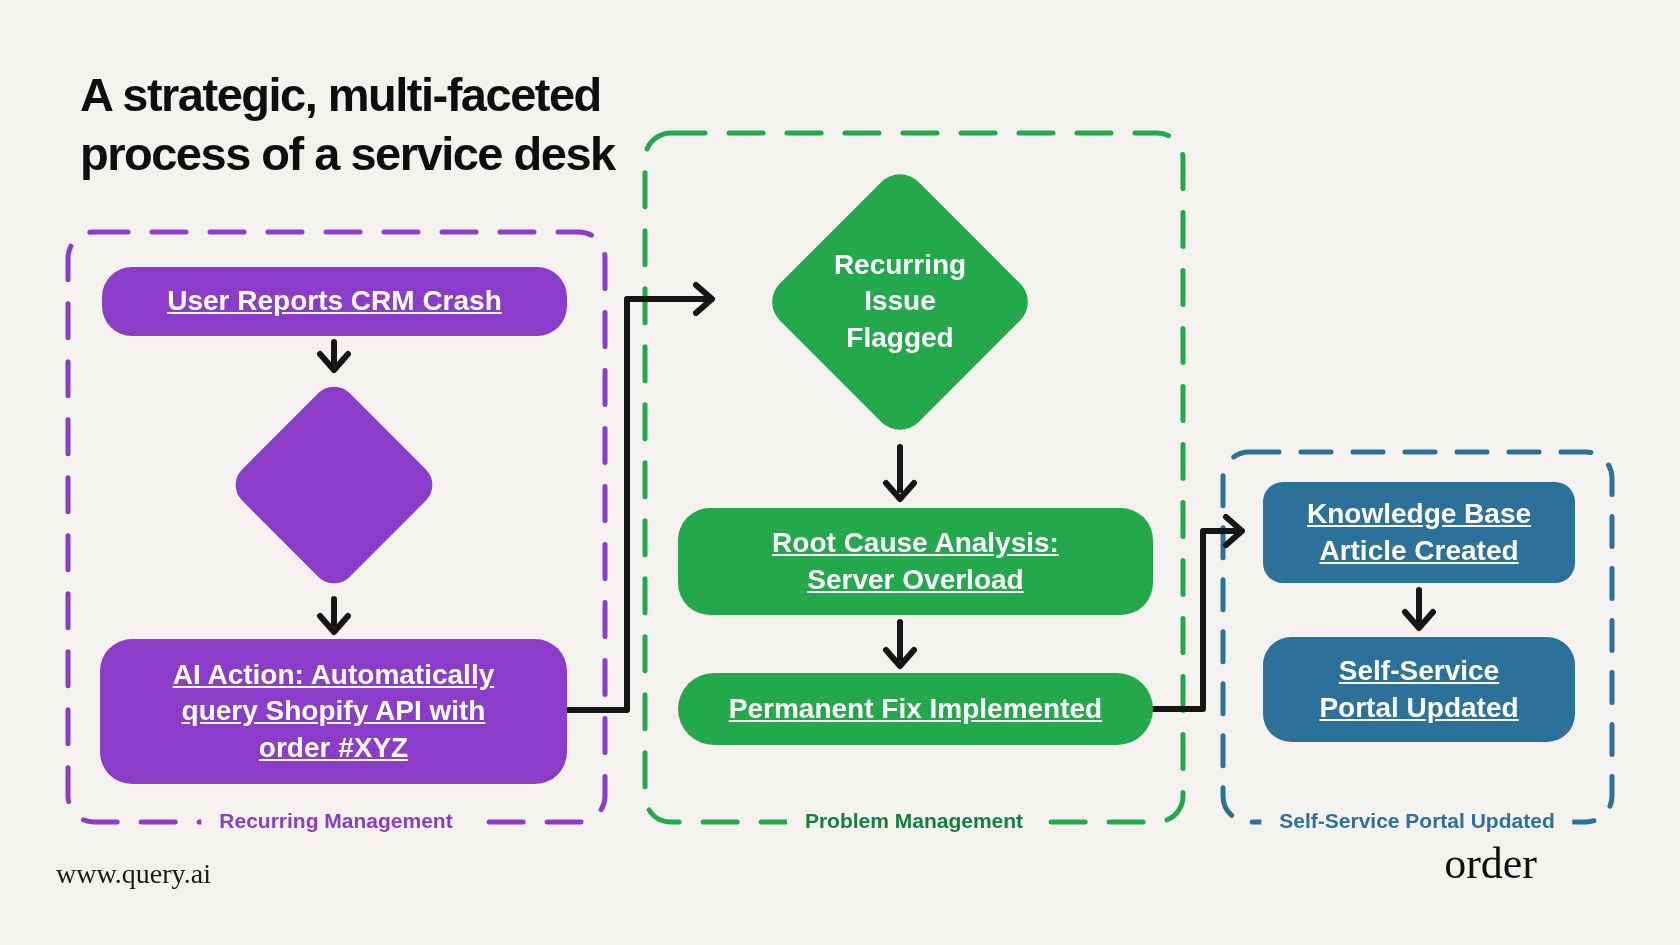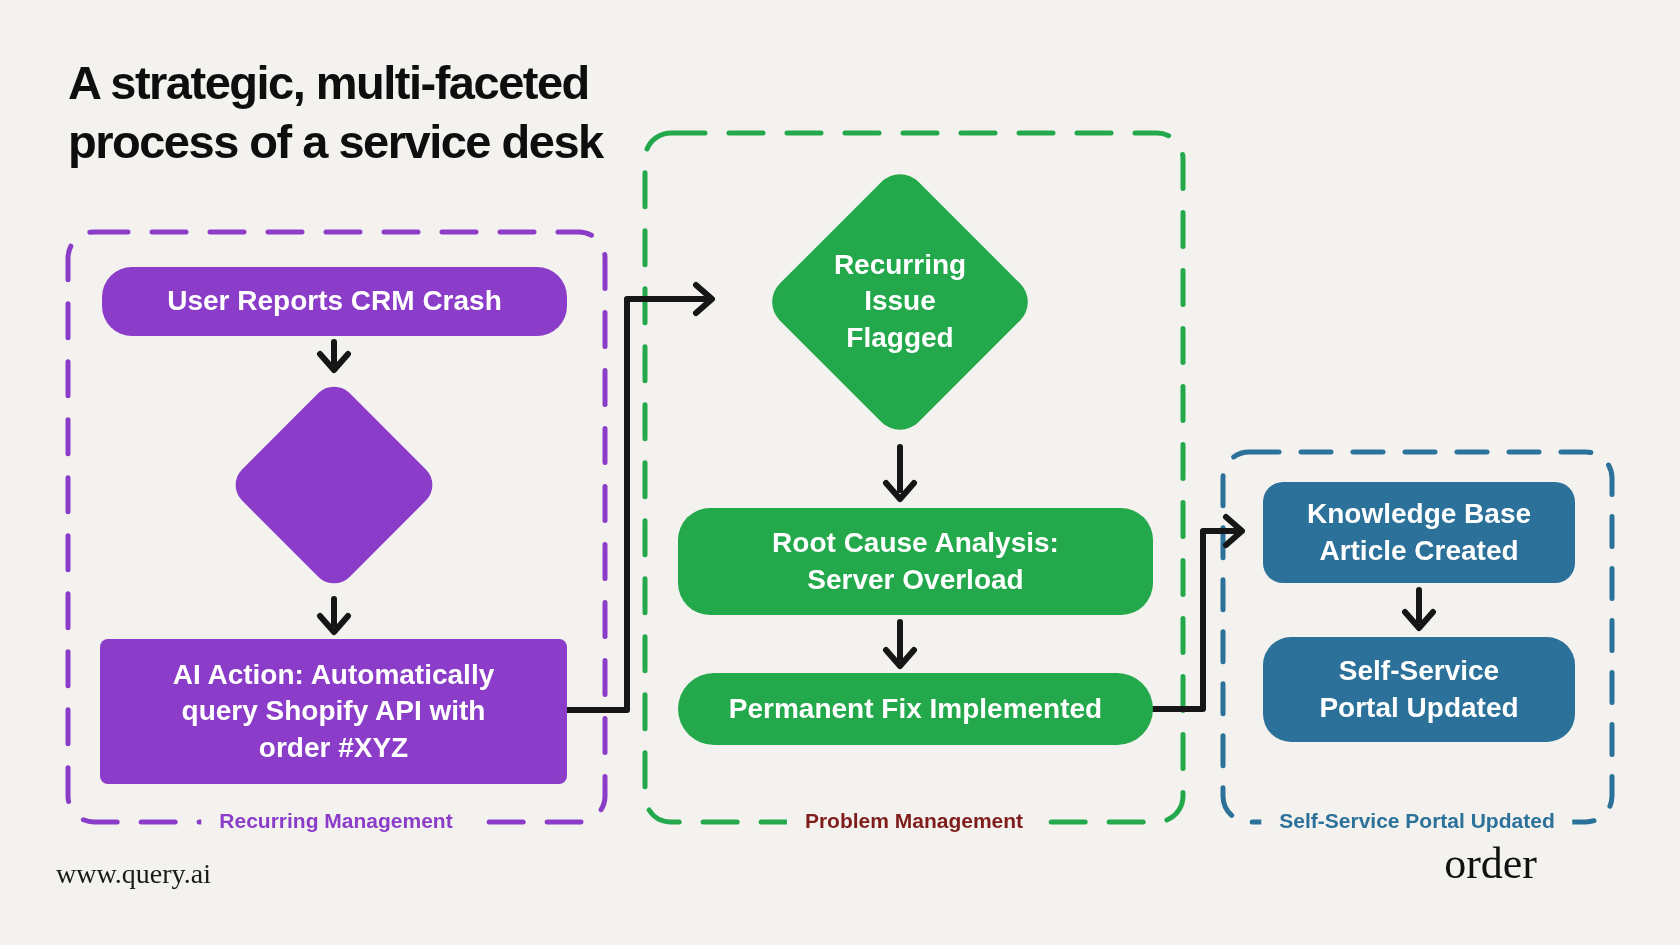--- a/index.html
+++ b/index.html
@@ -6,51 +6,51 @@
   .canvas{
     position:relative;
     width:1680px;height:945px;
     background:#F4F2EF;
     font-family:"Liberation Sans", sans-serif;
     overflow:hidden;
   }
   .title{
     position:absolute;left:64px;top:50px;width:640px;
     font-size:47px;line-height:1.25;font-weight:bold;
-    letter-spacing:-1.5px;color:#0E0E0E;margin:4px;
+    letter-spacing:-1.5px;color:#0E0E0E;margin:16px;
   }
   svg.layer{position:absolute;left:0;top:0;z-index:1;}
   .node{
     position:absolute;z-index:2;
     display:flex;align-items:center;justify-content:center;
     color:#FFFFFF;font-weight:bold;font-size:28px;line-height:1.3;
     text-align:center;
   }
-  .node .inner{display:block;}
+  .node .inner{display:block;text-decoration:underline;}
   .purple-fill{background:#8B3DC9;}
   .green-fill{background:#23A94C;}
   .blue-fill{background:#2B7199;}
   .diamond{
     position:absolute;z-index:2;
     transform:translate(-50%,-50%) rotate(45deg);
   }
   .diamond-text{
     position:absolute;z-index:3;
     transform:translate(-50%,-50%);
     color:#FFFFFF;font-weight:bold;font-size:28px;line-height:1.3;
     text-align:center;
   }
   .group-label{
     position:absolute;z-index:3;top:808px;
     transform:translateX(-50%);
     background:#F4F2EF;padding:1px 18px;
     font-size:21px;font-weight:bold;white-space:nowrap;
   }
   .label-purple{color:#8B3DC9;}
-  .label-green{color:#7f1d1d;text-align:center;}
+  .label-green{color:#15803d;text-align:center;}
   .label-blue{color:#2B7199;}
   .footer-url{
     position:absolute;left:56px;top:858px;
     font-family:"Liberation Serif", serif;
     font-size:28px;color:#1A1A1A;z-index:3;
   }
   .footer-brand{
     position:absolute;right:143px;top:838px;
     font-family:"Liberation Serif", serif;
     font-size:44px;color:#111111;z-index:3;
@@ -78,21 +78,21 @@
     <path d="M567 710 L627 710 L627 299 L710 299 M696 285 L712 299 L696 313" fill="none" stroke="#161616" stroke-width="6" stroke-linecap="round" stroke-linejoin="round"></path>
     <path d="M1153 709 L1203 709 L1203 531 L1240 531 M1226 517 L1242 531 L1226 545" fill="none" stroke="#161616" stroke-width="6" stroke-linecap="round" stroke-linejoin="round"></path>
   </svg>
 
   <div class="node purple-fill" style="left:102px;top:267px;width:465px;height:69px;border-radius:30px;">
     <span class="inner">User Reports CRM Crash</span>
   </div>
 
   <div class="diamond purple-fill" style="left:334px;top:485px;width:152px;height:152px;border-radius:22px;"></div>
 
-  <div class="node purple-fill" style="left:100px;top:639px;width:467px;height:145px;border-radius:8px;">
+  <div class="node purple-fill" style="left:100px;top:639px;width:467px;height:145px;border-radius:32px;">
     <span class="inner" style="max-width:360px;">AI Action: Automatically query Shopify API with order #XYZ</span>
   </div>
 
   <div class="group-label label-purple" style="left:336px;">Recurring Management</div>
 
   <div class="diamond green-fill" style="left:900px;top:302px;width:196px;height:196px;border-radius:26px;"></div>
   <div class="diamond-text" style="left:900px;top:302px;width:180px;">Recurring Issue Flagged</div>
 
   <div class="node green-fill" style="left:678px;top:508px;width:475px;height:107px;border-radius:32px;">
     <span class="inner" style="max-width:330px;">Root Cause Analysis: Server Overload</span>

